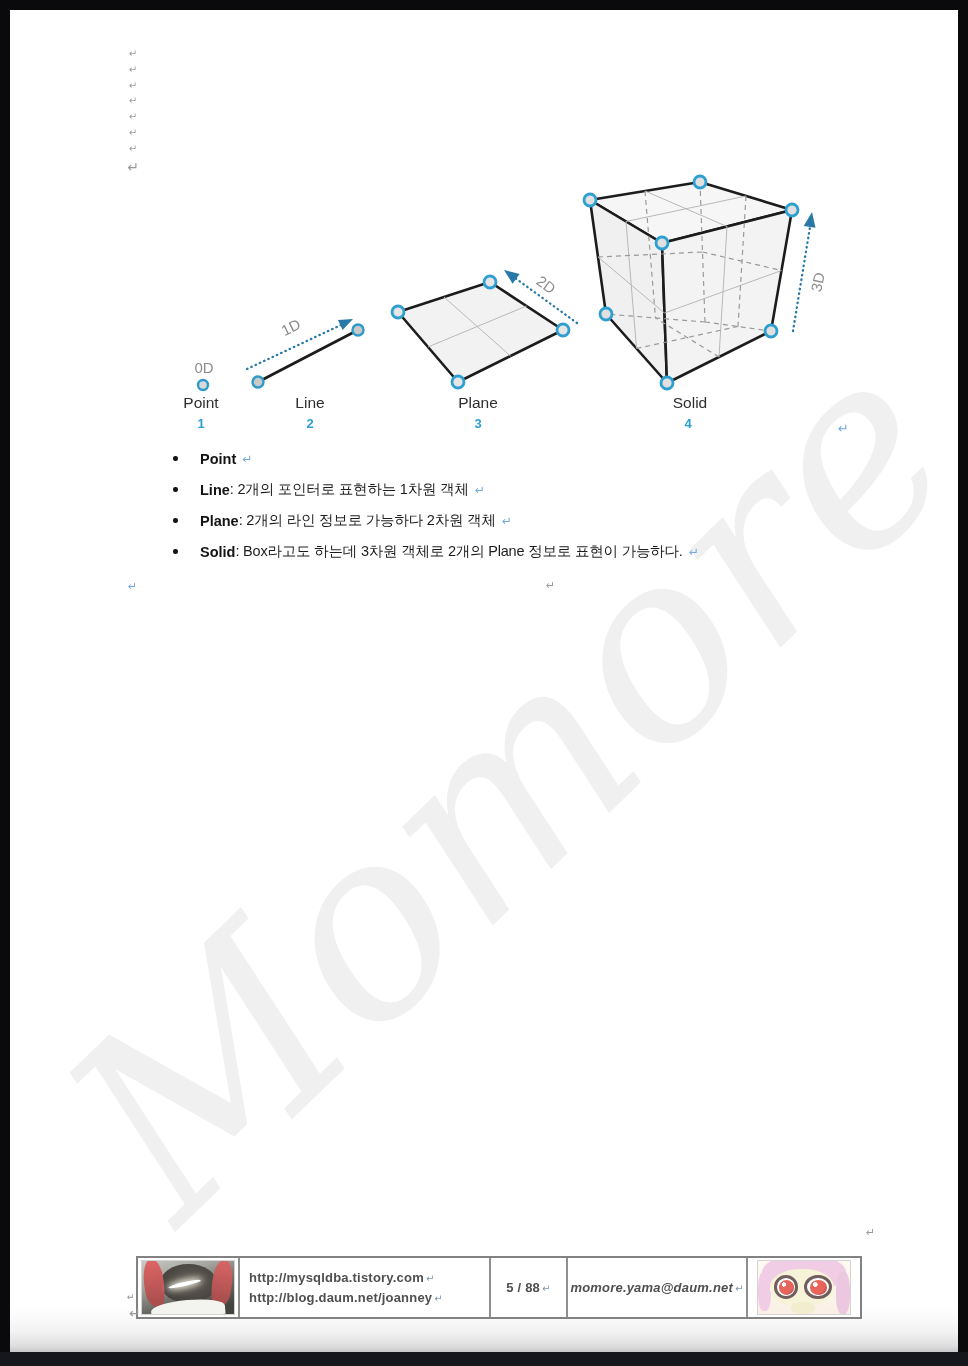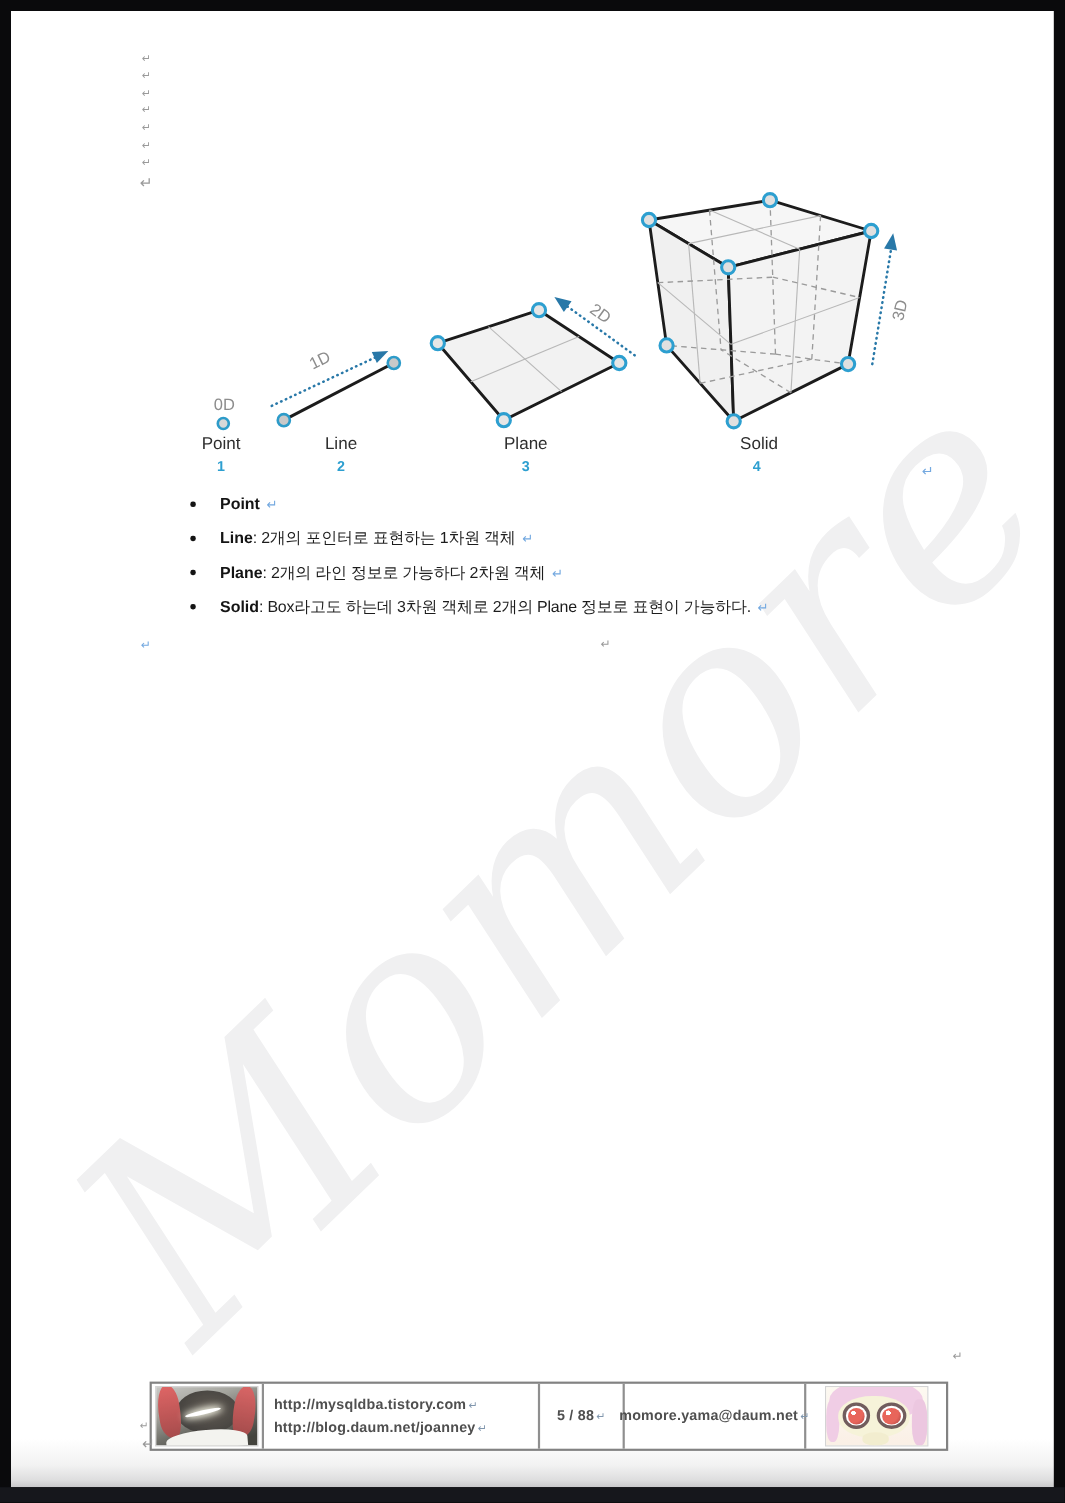--- a/index.html
+++ b/index.html
@@ -48,21 +48,21 @@
   .footer{
     position:absolute;left:126px;top:1210px;width:726px;height:63px;
     display:flex;border:2px solid #828282;background:#fff;box-sizing:border-box;margin-top:36px;
   }
   .cell{border-right:2px solid #8f8f8f;box-sizing:border-box;display:flex;flex-direction:column;justify-content:center;}
   .cell:last-child{border-right:none;}
   .avatar-cell{width:102px;align-items:center;}
   .avatar-cell.right{flex:1;}
   .urls-cell{width:251px;padding-left:9px;}
   .pages-cell{width:77px;align-items:center;}
-  .email-cell{width:165px;align-items:center;}
+  .email-cell{width:180px;align-items:center;font-style:italic;}
   .ftext{font-size:13px;font-weight:700;color:#4f4f4f;letter-spacing:0.2px;line-height:19px;white-space:nowrap;}
   .fret{color:#8096ad;font-size:10px;margin-left:2px;font-family:"DejaVu Sans",sans-serif;font-weight:400;}
   
   .avatar-frame{width:92px;height:53px;border:1px solid #c9c9c9;position:relative;overflow:hidden;}
   .av1{background:linear-gradient(160deg,#bcbcb8 0%,#8e8e86 32%,#4c4c44 58%,#16160f 88%);opacity:.8;}
   .av1 .head{position:absolute;left:20%;top:6%;width:62%;height:74%;border-radius:50%;
     background:radial-gradient(ellipse at 55% 45%,#3c342a 0%,#171410 72%);}
   .av1 .hairL{position:absolute;left:2%;top:-4%;width:22%;height:92%;background:linear-gradient(#d84040,#8f1f1f);
     border-radius:55% 45% 40% 60%/60% 40% 65% 35%;transform:rotate(-10deg);}
   .av1 .hairR{position:absolute;right:2%;top:-2%;width:22%;height:90%;background:linear-gradient(#d04040,#8a1d1d);

